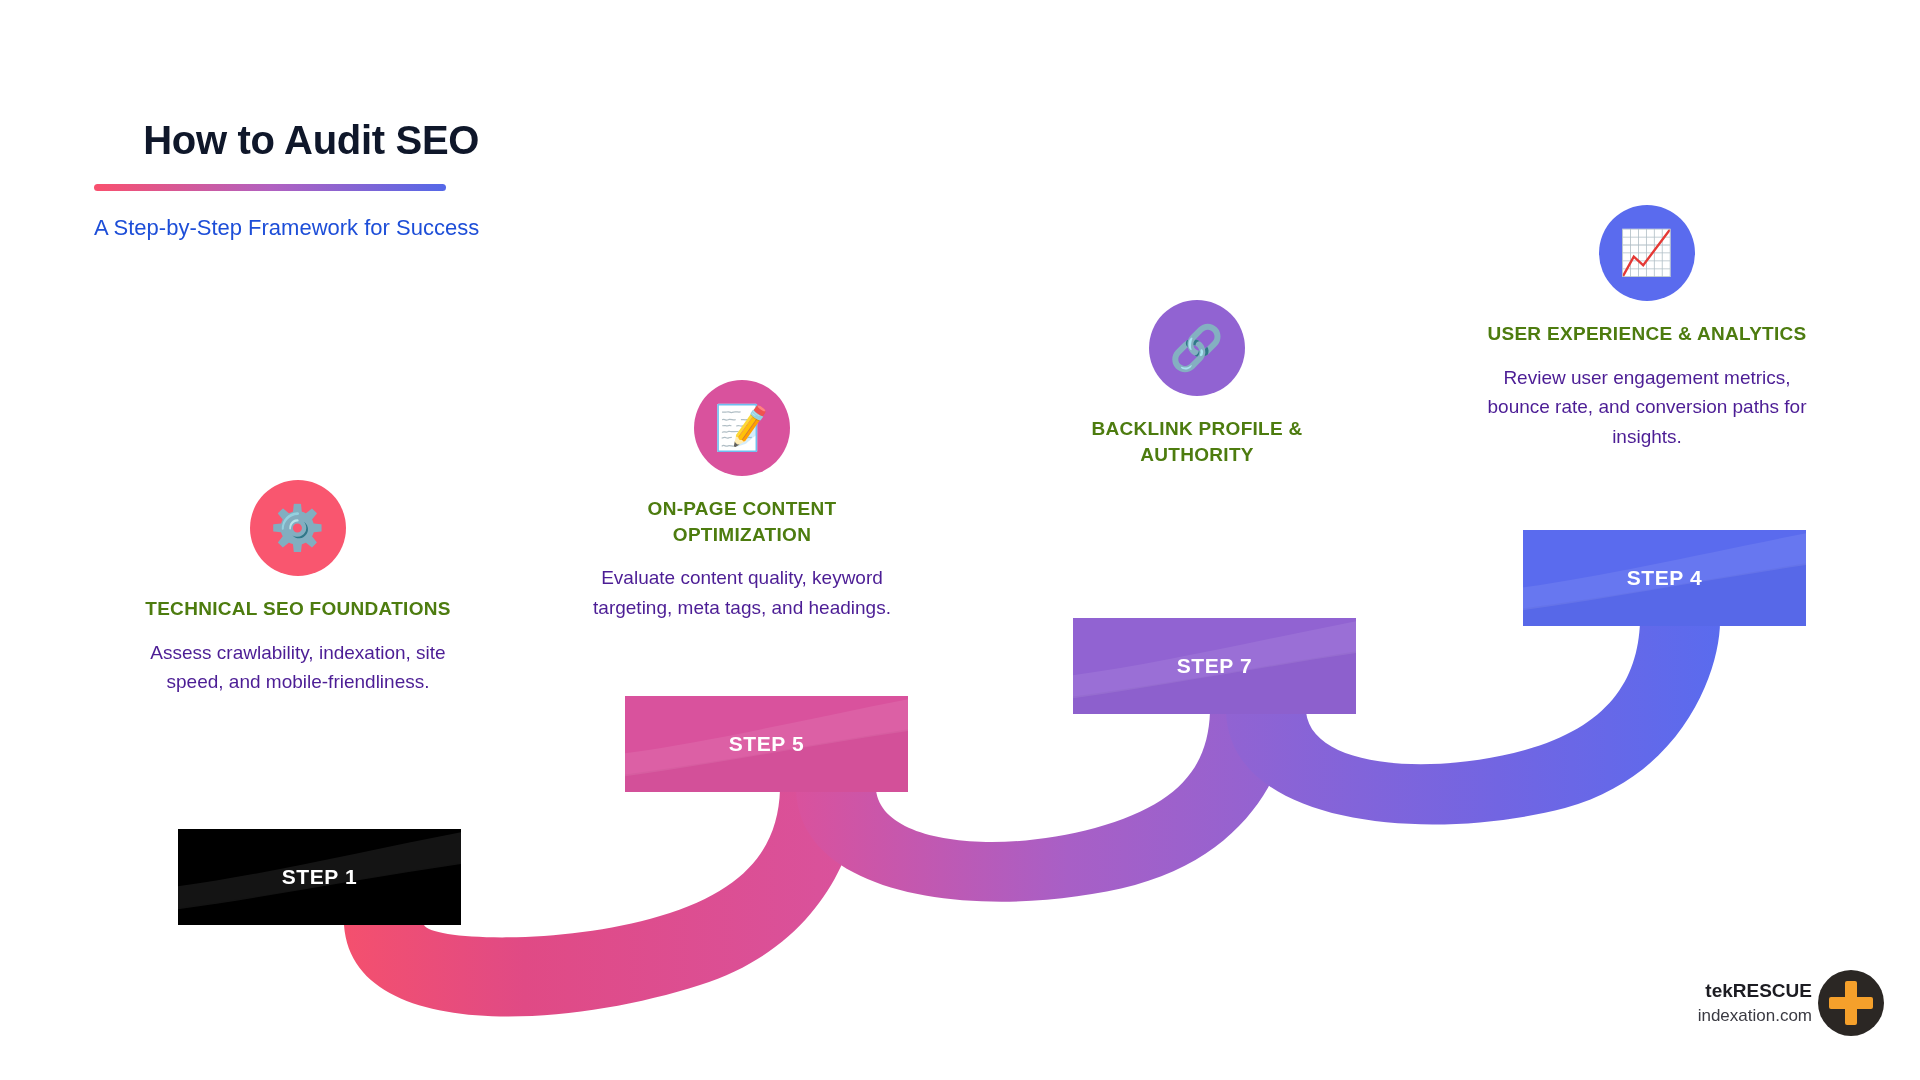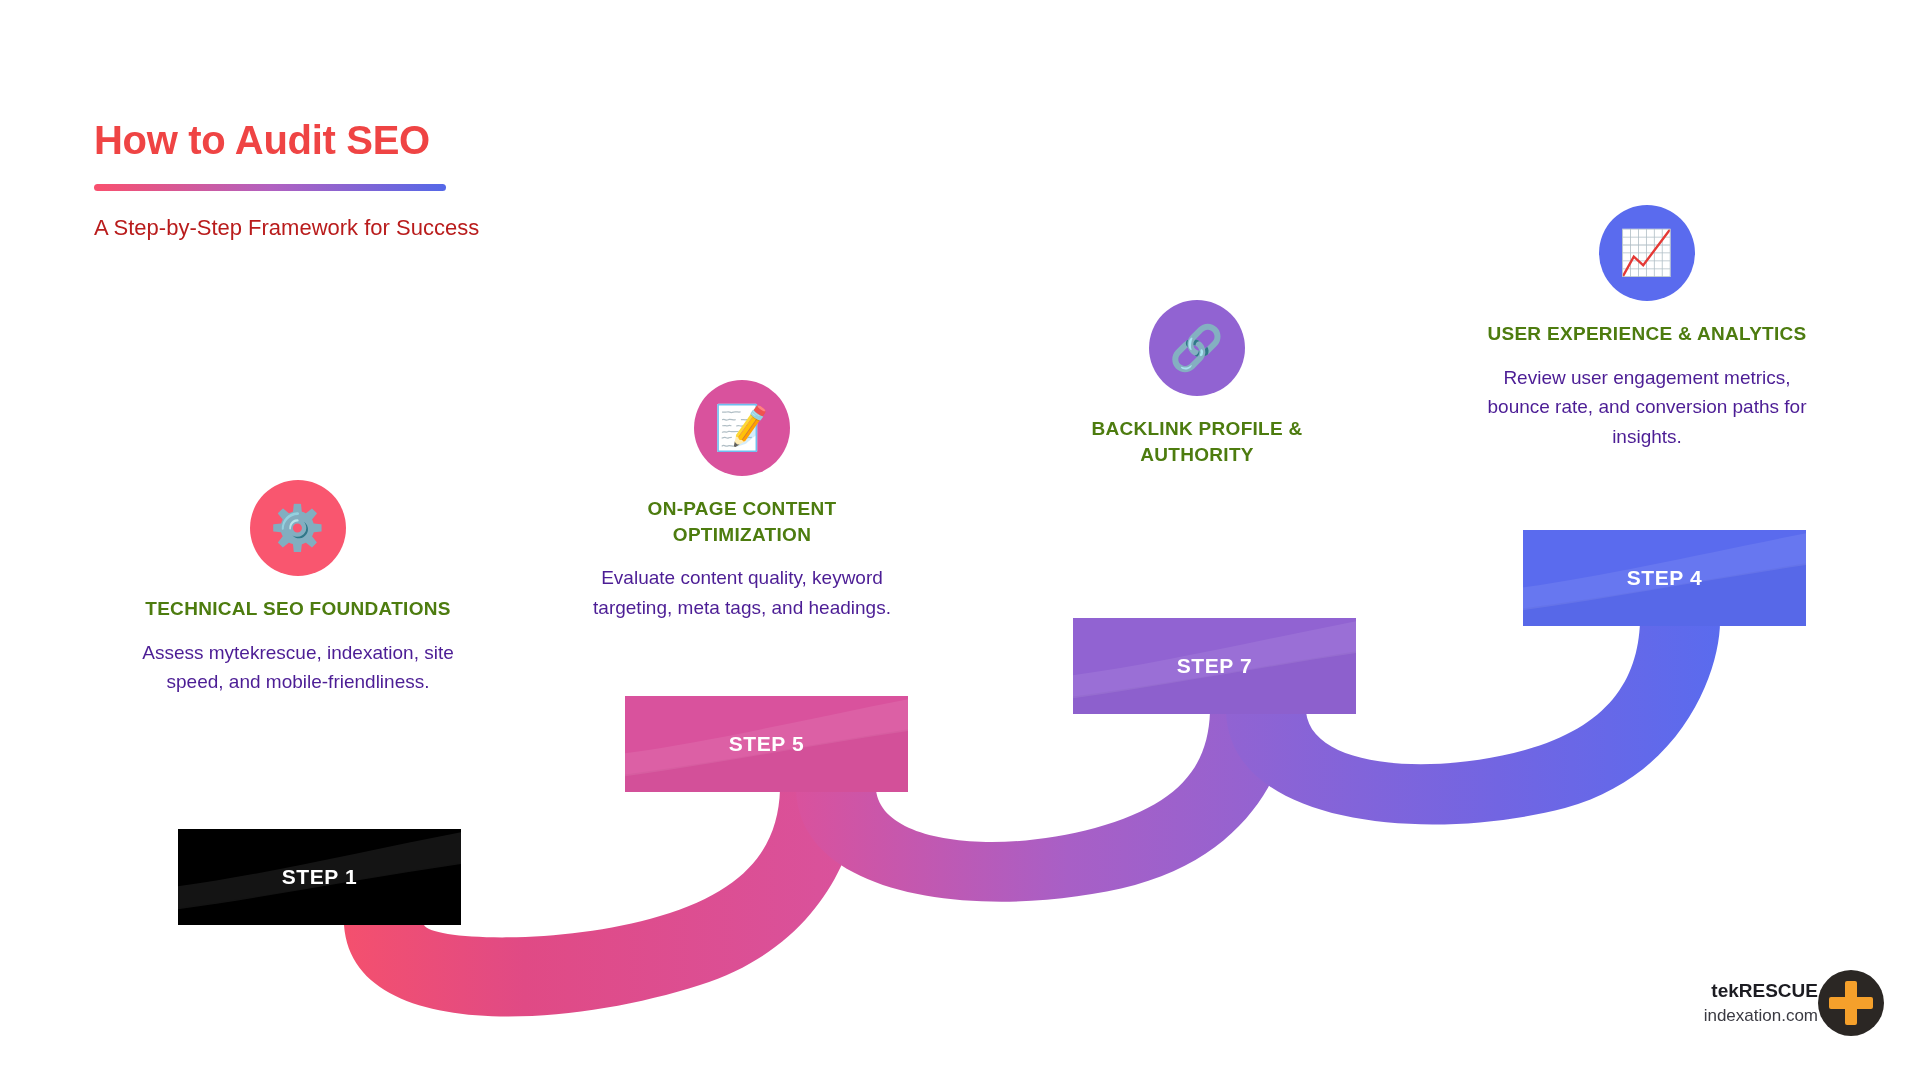--- a/index.html
+++ b/index.html
@@ -19,38 +19,39 @@
     height: 1080px;
     background: #ffffff;
   }
 
   
   .header { position: absolute; left: 94px; top: 118px; }
 
   .page-title {
     font-size: 40px;
     font-weight: bold;
-    color: #ef4444;
+    color: #0f172a;
     letter-spacing: -0.3px;
     line-height: 1.1;
     white-space: nowrap;
+    text-align: right;
   }
 
   .title-rule {
     margin-top: 22px;
     width: 352px;
     height: 7px;
     border-radius: 4px;
     background: linear-gradient(90deg, #F9506E 0%, #B261C0 50%, #5468E8 100%);
   }
 
   .page-subtitle {
     margin-top: 24px;
     font-size: 22px;
-    color: #b91c1c;
+    color: #1d4ed8;
     font-weight: normal;
     white-space: nowrap;
   }
 
   
   #ribbon-layer {
     position: absolute;
     left: 0; top: 0;
     width: 1920px; height: 1080px;
     pointer-events: none;
@@ -122,21 +123,21 @@
     letter-spacing: 0.6px;
   }
 
   
   .logo-block {
     position: absolute;
     right: 36px;
     bottom: 44px;
     display: flex;
     align-items: center;
-    gap: 0;
+    gap: 6px;
   }
   .logo-text { text-align: right; line-height: 1.45; }
   .logo-name { font-size: 19px; font-weight: bold; color: #1C1C22; }
   .logo-url  { font-size: 17px; color: #3A3A42; }
 
   .logo-mark {
     width: 66px; height: 66px;
     border-radius: 50%;
     background: #2B2724;
     position: relative;
@@ -209,21 +210,21 @@
 
     <path d="M 344,845 L 344,925 L 424,925 Z" fill="#EE456B"></path>
     <path d="M 860,712 L 860,790 L 796,790 Z" fill="#D24795"></path>
     <path d="M 1290,634 L 1290,712 L 1226,712 Z" fill="#8857CB"></path>
     <path d="M 1720,545 L 1720,622 L 1640,622 Z" fill="#5160E8"></path>
   </svg>
 
   <div class="step" style="left:138px; top:480px;">
     <div class="step-icon-circle" style="background:#F9566F;">⚙️</div>
     <div class="step-heading">TECHNICAL SEO FOUNDATIONS</div>
-    <div class="step-desc">Assess mytekrescue, indexation, site speed, and mobile-friendliness.</div>
+    <div class="step-desc">Assess crawlability, indexation, site speed, and mobile-friendliness.</div>
   </div>
   <div class="step-banner" style="left:160px; top:829px; background:#000000;align-items:center;">
     <svg class="swoosh" viewBox="0 0 100 100" preserveAspectRatio="none">
       <path d="M0,62 C30,50 65,22 100,0 L100,34 C66,50 32,72 0,86 Z" fill="#ffffff" opacity="0.16"></path>
       <path d="M0,100 L0,84 C34,70 68,48 100,32 L100,100 Z" fill="#000000" opacity="0.05"></path>
     </svg>
     <span class="banner-label">STEP 1</span>
   </div>
 
   <div class="step" style="left:582px; top:380px;">

